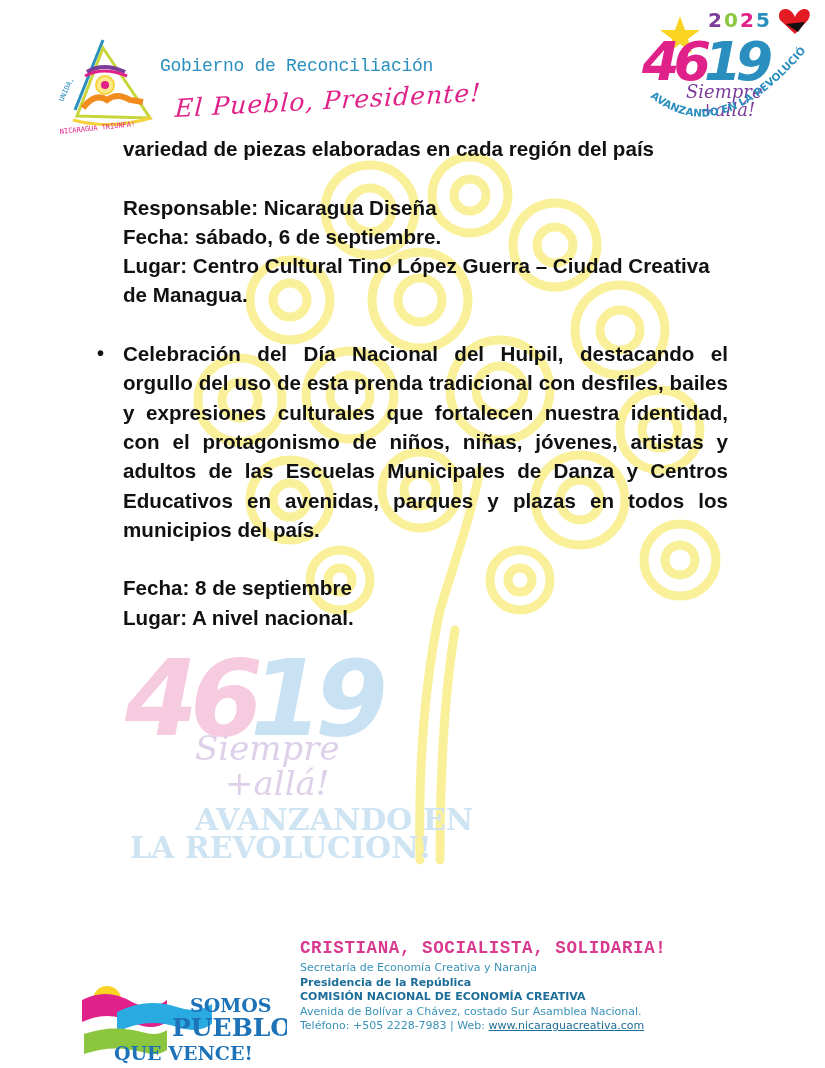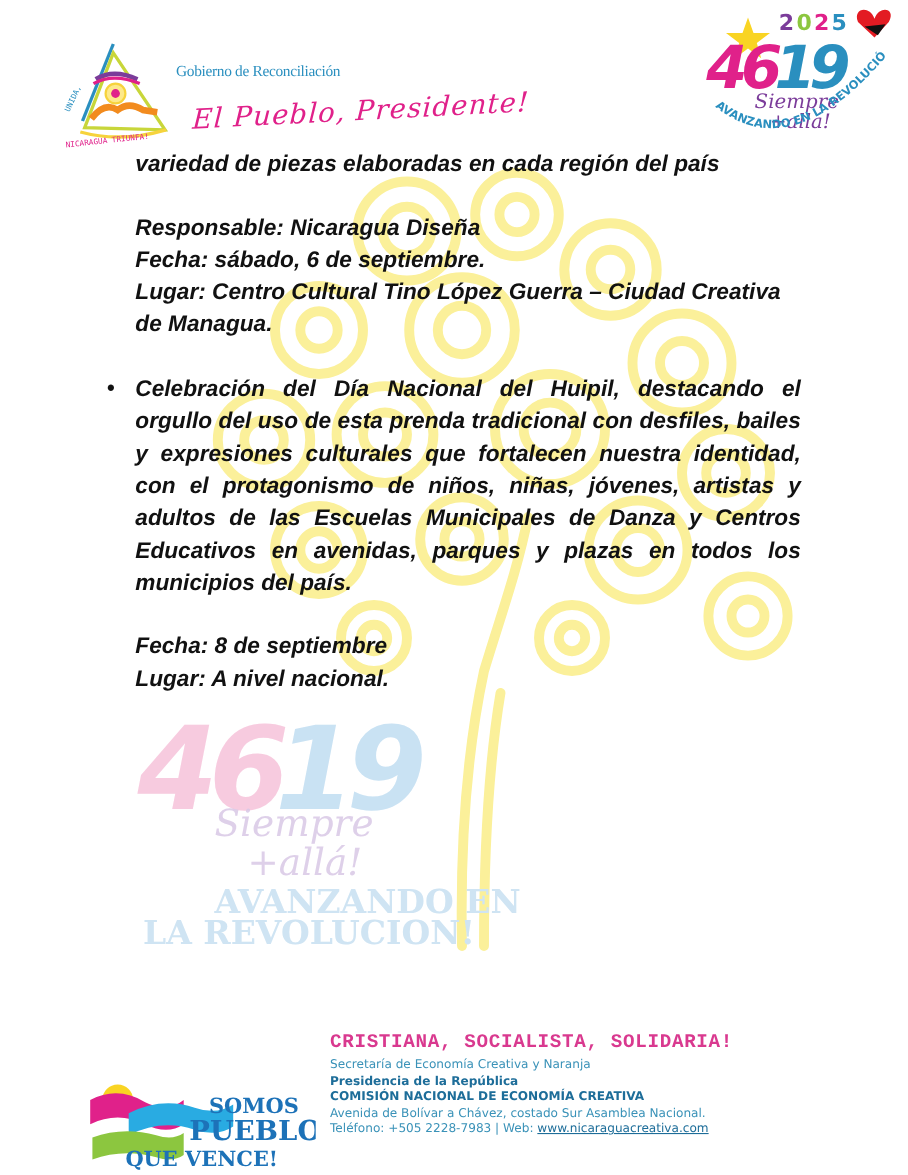--- a/index.html
+++ b/index.html
@@ -4,27 +4,27 @@
 <style>
   html, body { margin: 0; padding: 0; background: #ffffff; }
   body { width: 825px; height: 1068px; position: relative; overflow: hidden; font-family: "Liberation Sans", sans-serif; }
 
   
   .watermark { position: absolute; left: 0; top: 0; width: 825px; height: 1068px; pointer-events: none; z-index: 0; }
 
   
   .header-left { position: absolute; left: 55px; top: 30px; width: 440px; height: 110px; z-index: 2; }
   .gov-logo { position: absolute; left: 0; top: 0; width: 110px; height: 110px; }
-  .gov-title { position: absolute; left: 105px; top: 26px; color: #2a8fbf; font-family: Liberation Serif, serif; font-size: 14px; line-height: 20px; letter-spacing: -0.3px; }
+  .gov-title { position: absolute; left: 105px; top: 26px; color: #2a8fbf; font-family: Liberation Mono, monospace; font-size: 18px; line-height: 20px; letter-spacing: -0.3px; }
   .gov-slogan { position: absolute; left: 120px; top: 64px; color: #e0218a; font-family: "DejaVu Serif", serif; font-style: italic; font-size: 25px; letter-spacing: 1px; transform: skewX(-6deg) rotate(-3deg); transform-origin: left center; }
 
   .header-right { position: absolute; left: 640px; top: 2px; width: 180px; height: 135px; z-index: 2; }
 
   
-  .content { position: absolute; left: 123px; top: 134px; width: 605px; z-index: 3; color: #111; font-family: "Liberation Sans", sans-serif; font-weight: bold; font-size: 20.6px; line-height: 29.3px; font-style: italic; }
+  .content { position: absolute; left: 123px; top: 134px; width: 605px; z-index: 3; color: #111; font-family: "Liberation Sans", sans-serif; font-weight: bold; font-size: 20.6px; line-height: 29.3px; }
   .p { margin: 0; text-align: justify; }
   .p.last-line-left { text-align-last: left; }
   .gap { height: 29.3px; }
   .bullet-wrap { position: relative; }
   .bullet { position: absolute; left: -26px; top: 0; font-size: 20px; }
 
   
   .footer-logo { position: absolute; left: 72px; top: 972px; width: 215px; height: 95px; z-index: 2; }
   .footer-text { position: absolute; left: 300px; top: 938px; z-index: 2; }
   .motto { color: #d9398f; font-family: "Liberation Mono", monospace; font-weight: bold; font-size: 17.5px; letter-spacing: 0.6px; margin: 0 0 3px 0; }

